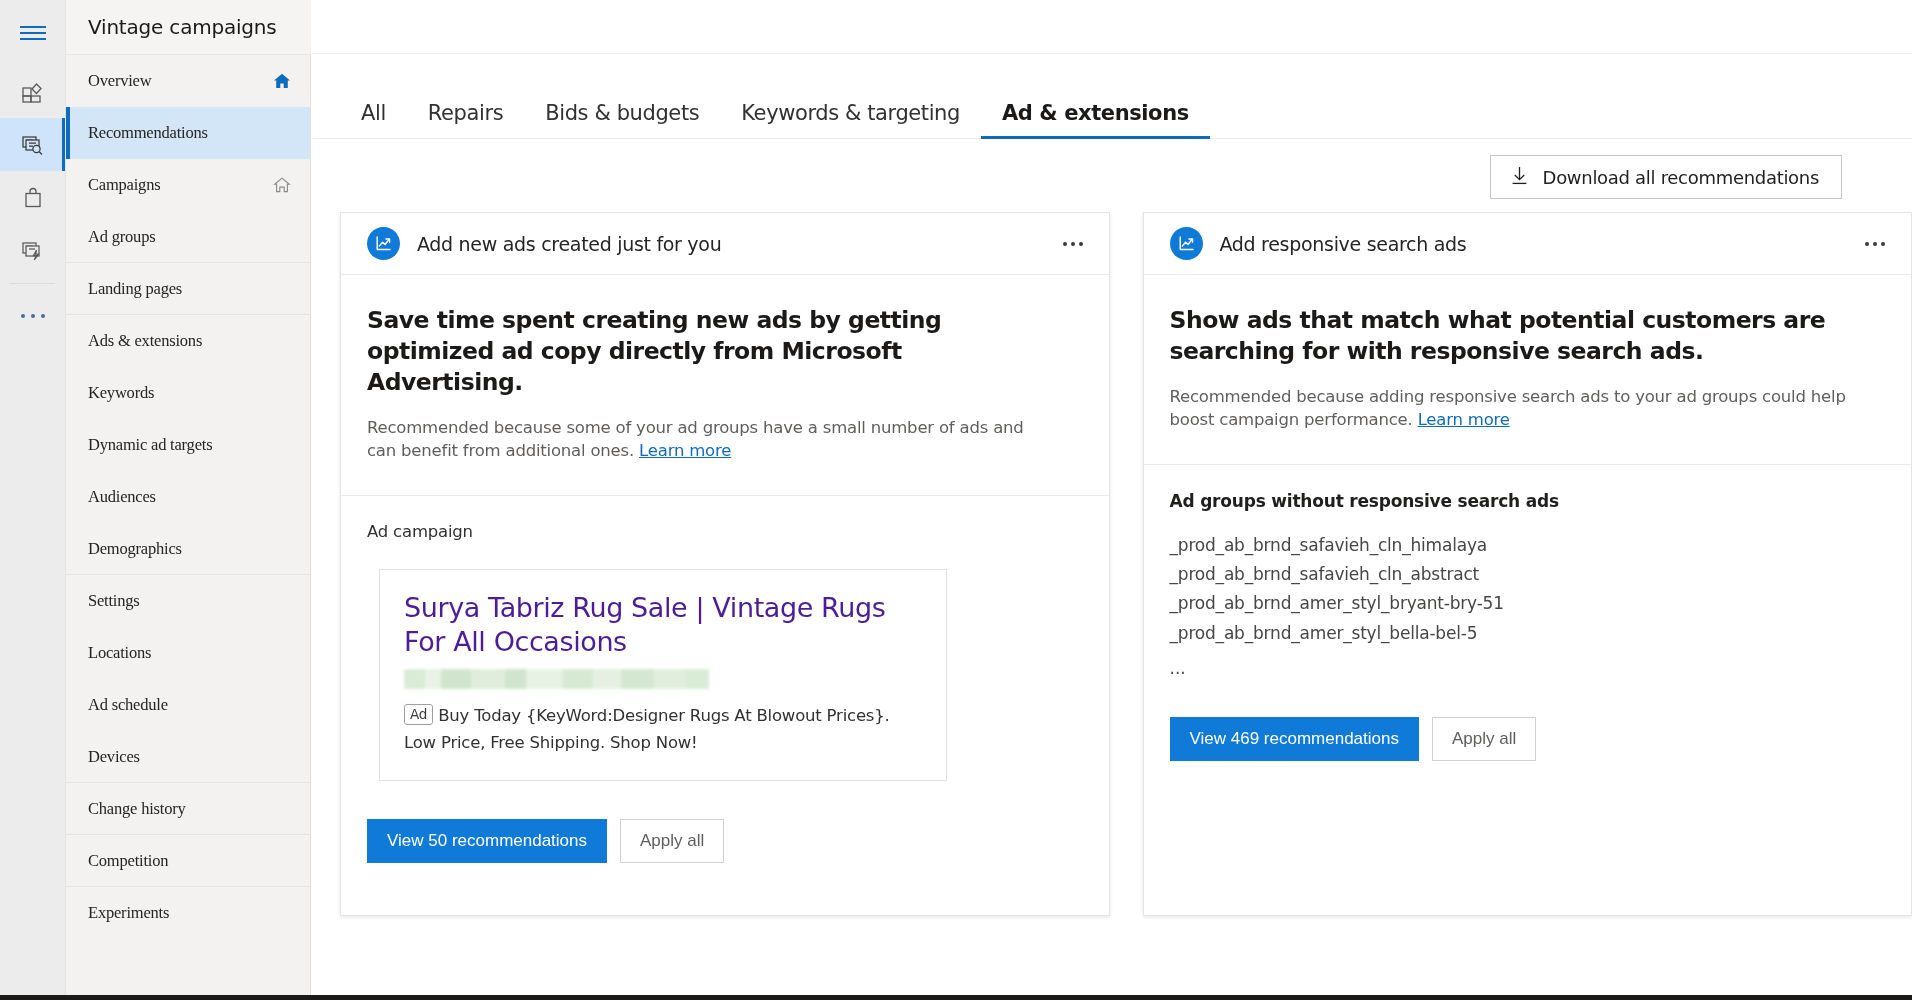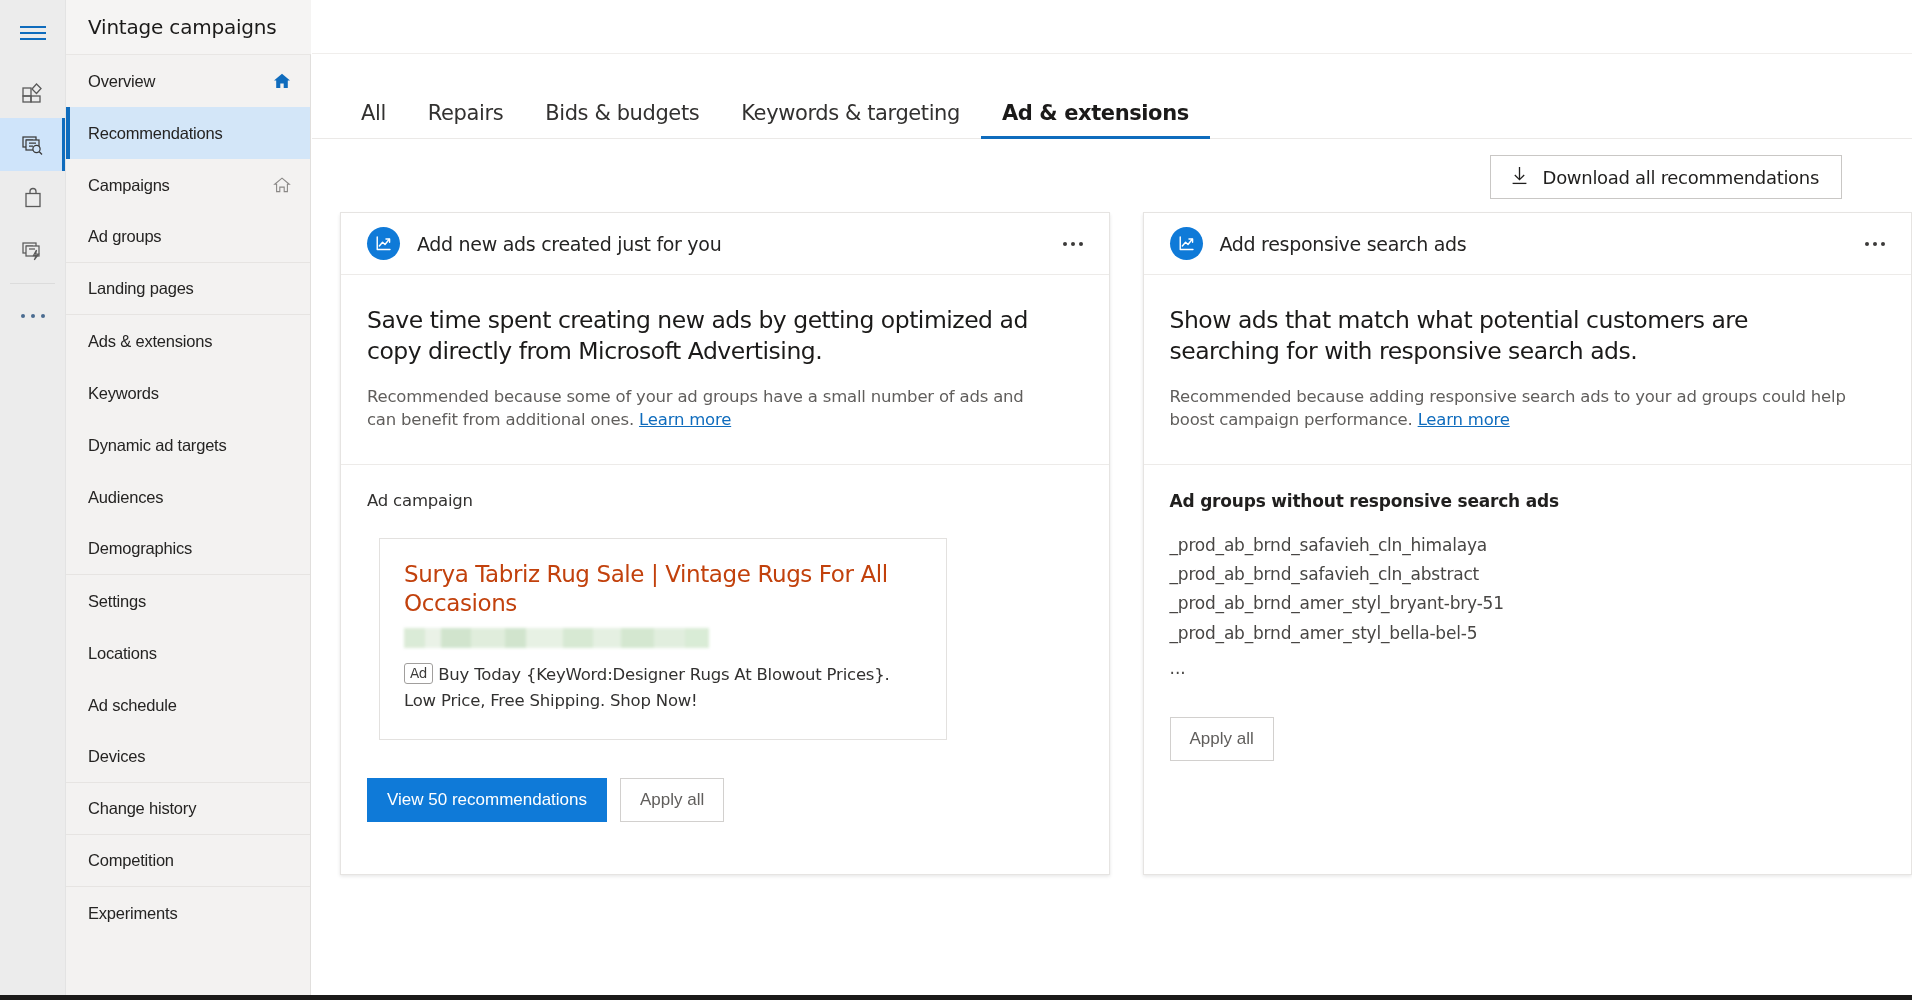--- a/index.html
+++ b/index.html
@@ -90,21 +90,21 @@
     overflow: hidden;
   }
   .nav-item {
     position: relative;
     height: 52px;
     display: flex; align-items: center;
     padding: 0 18px 0 22px;
     cursor: pointer;
     font-size: 16.5px;
     color: #252423;
-    font-family: Liberation Sans, sans-serif;
+    font-family: Liberation Serif, serif;
     letter-spacing: -0.2px;
   }
   .nav-item .nav-label { flex: 1; }
   .nav-item.active { background: #d3e6f8; }
   .nav-item.active::before {
     content: ""; position: absolute; left: 0; top: 0;
     width: 4px; height: 100%; background: #0f6cbd;
   }
   .nav-item.sep-after { border-bottom: 1px solid #e6e4e2; }
   .nav-trailing { display: flex; align-items: center; margin-left: 8px; }
@@ -211,21 +211,21 @@
     cursor: pointer;
   }
   .ellipsis-btn span {
     width: 4px; height: 4px; border-radius: 50%; background: #3b3a39; display: block;
   }
 
   .card-body { padding: 30px 26px 0 26px; }
   .card-headline {
     font-size: 23.5px;
     line-height: 1.32;
-    font-weight: 400;
+    font-weight: 700;
     color: #1b1a19;
     font-family: "DejaVu Sans", sans-serif;
     letter-spacing: -0.5px;
     max-width: 680px;
   }
   .card-reason {
     margin-top: 18px;
     font-size: 16.5px;
     line-height: 1.42;
     color: #605e5c;
@@ -251,23 +251,23 @@
     letter-spacing: -0.2px;
   }
   .preview-box {
     margin-top: 28px;
     margin-left: 12px;
     width: 568px;
     border: 1px solid #e3e1df;
     padding: 21px 24px 24px 24px;
   }
   .preview-title {
-    font-size: 23px;
+    font-size: 27px;
     line-height: 1.28;
-    color: #c2410c;
+    color: #4c1d95;
     font-family: "DejaVu Sans", sans-serif;
     letter-spacing: -0.4px;
     cursor: pointer;
   }
   .preview-url-redacted {
     margin-top: 9px;
     width: 305px; height: 20px;
     background:
       linear-gradient(90deg,
         #d9ead5 0%, #d9ead5 7%,
@@ -614,20 +614,21 @@
           <div class="group-list">
             <div class="group-item">_prod_ab_brnd_safavieh_cln_himalaya</div>
             <div class="group-item">_prod_ab_brnd_safavieh_cln_abstract</div>
             <div class="group-item">_prod_ab_brnd_amer_styl_bryant-bry-51</div>
             <div class="group-item">_prod_ab_brnd_amer_styl_bella-bel-5</div>
             <div class="group-more">...</div>
           </div>
         </div>
 
         <div class="card-actions pad-top-sm">
+          <button class="btn-primary">View 469 recommendations</button>
           <button class="btn-secondary">Apply all</button>
         </div>
       </div>
 
     </div>
   </div>
 
   <div class="bottom-bar"></div>
 </div>
 

